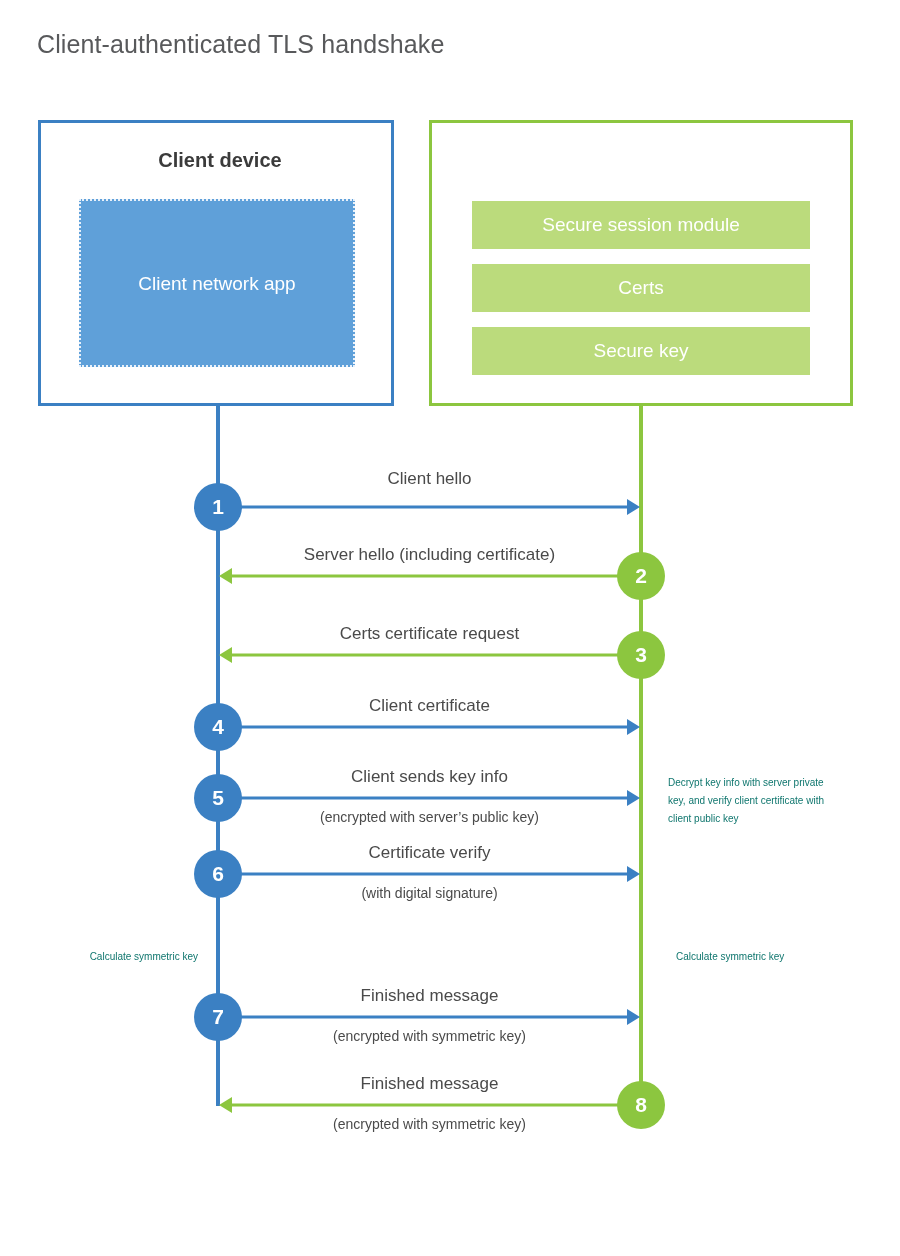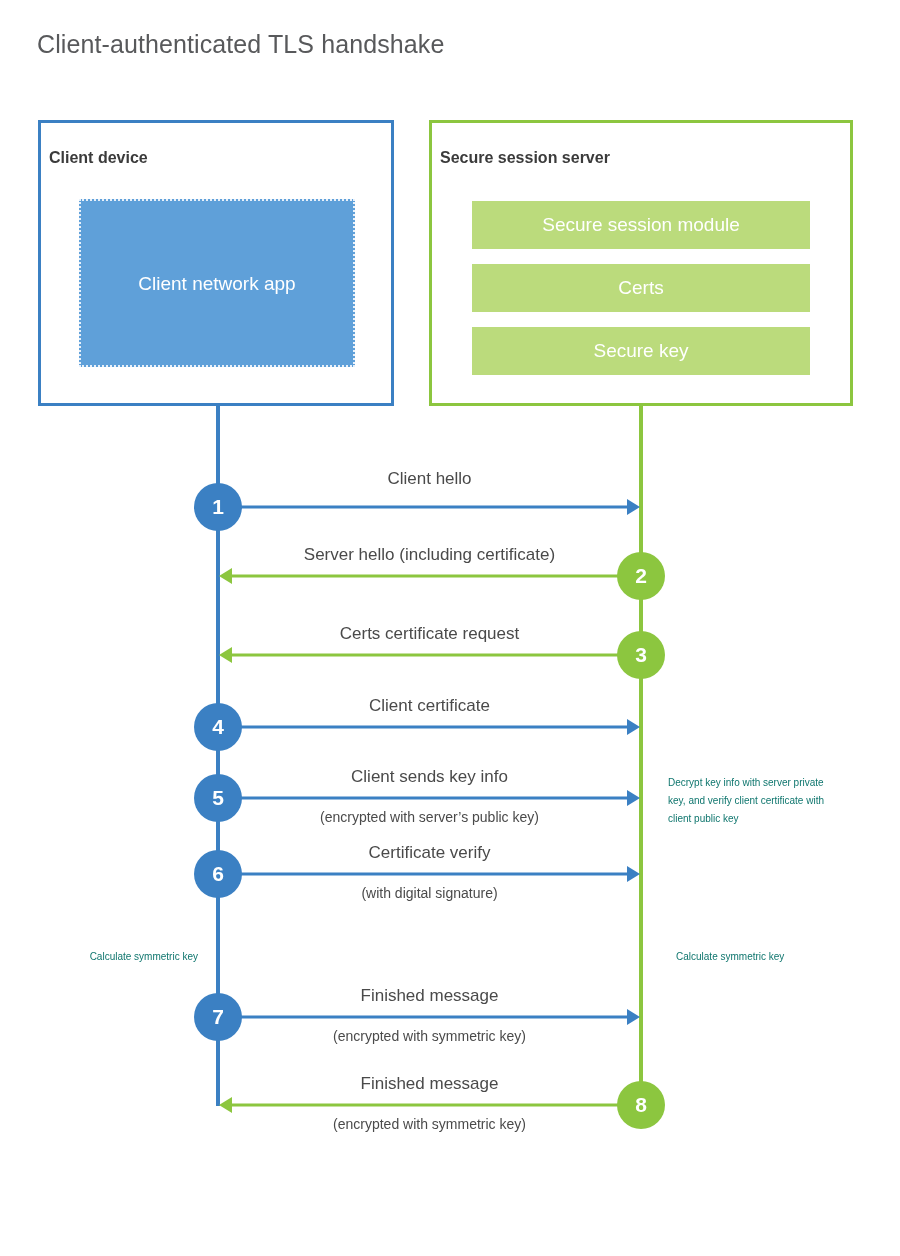--- a/index.html
+++ b/index.html
@@ -41,22 +41,22 @@
   }
   #server-box {
     left: 429px; top: 120px;
     width: 424px; height: 286px;
     border: 3px solid #8cc63f;
   }
   .party-title {
     position: absolute;
     left: 8px; right: 0;
     top: 26px;
-    text-align: left;
-    font-size: 16px;
+    text-align: center;
+    font-size: 20px;
     font-weight: bold;
     color: #3b3b3b;
   }
 
   
   #client-app {
     position: absolute;
     left: 38px; top: 76px;
     width: 276px; height: 168px;
     background: #5fa0d9;
@@ -169,21 +169,20 @@
   <div id="page-title">Client-authenticated TLS handshake</div>
 
   <div class="party-box" id="client-box">
     <div class="party-title">Client device</div>
     <div id="client-app">
       <div class="app-label">Client network app</div>
     </div>
   </div>
 
   <div class="party-box" id="server-box">
-    <div class="party-title">Secure session server</div>
     <div class="server-bar" id="server-bar-0">Secure session module</div>
     <div class="server-bar" id="server-bar-1">Certs</div>
     <div class="server-bar" id="server-bar-2">Secure key</div>
   </div>
 
   <div class="lifeline" id="client-lifeline"></div>
   <div class="lifeline" id="server-lifeline"></div>
 
   <svg class="arrow-svg" id="arrow-layer" viewBox="0 0 900 1256" xmlns="http://www.w3.org/2000/svg">
       <line x1="218" y1="507" x2="628" y2="507" stroke="#3b80c3" stroke-width="3"></line>

